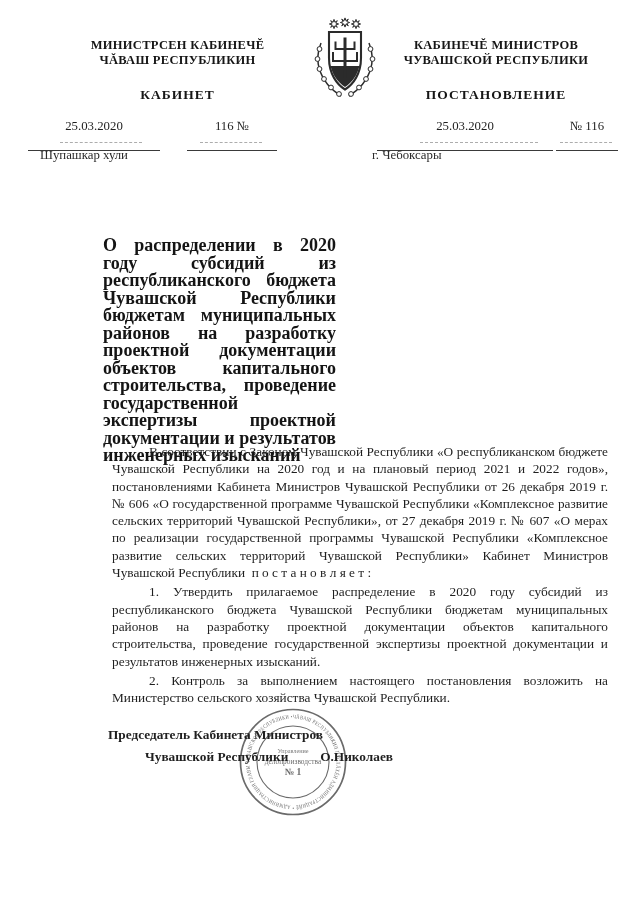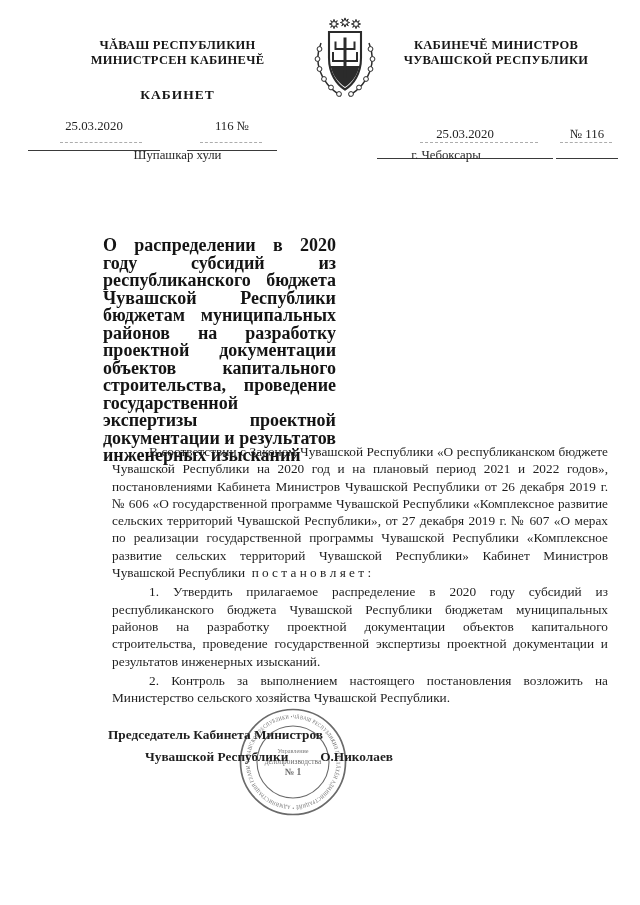--- a/index.html
+++ b/index.html
@@ -17,31 +17,31 @@
   .doc-type-left  { left:40px;  top:87px; width:275px; }
   .doc-type-right { left:372px; top:87px; width:248px; }
 
   .dateline { position:absolute; top:119px; font-size:12.8px; }
   .dateline-left  { left:28px; }
   .dateline-right { left:377px; }
   .u-field { display:inline-block; text-align:center; border-bottom:1.4px solid #3a3a3a; padding-bottom:16px; vertical-align:bottom; }
   .dateline-left  .u-date { width:132px; }
   .dateline-left  .u-num  { width:90px; margin-left:27px; }
   .dateline-right .u-date { width:176px; }
-  .dateline-right .u-num  { width:62px; margin-left:3px;margin-top:8px; }
+  .dateline-right .u-num  { width:62px; margin-left:3px; }
 
   .dash { position:absolute; height:0; border-top:1.2px dashed rgba(40,40,40,.38); }
   .dash-l1 { left:60px;  top:142px; width:82px; }
   .dash-l2 { left:200px; top:142px; width:62px; }
   .dash-r1 { left:420px; top:142px; width:118px; }
   .dash-r2 { left:560px; top:142px; width:52px; }
 
-  .place { position:absolute; top:148px; font-size:12.8px; text-align:center; color:#2a2a2a; }
+  .place { position:absolute; top:148px; font-size:12.8px; color:#2a2a2a; }
   .place-left  { left:40px;  width:275px; }
-  .place-right { left:356px; width:180px; }
+  .place-right { left:372px; width:180px; }
 
   .emblem { position:absolute; left:311px; top:16px; width:68px; height:94px; }
 
   
   .title {
     position:absolute; left:103px; top:237px; width:233px;
     font-weight:bold; font-size:18px; line-height:17.5px;
     text-align:justify; color:#141414;
   }
 
@@ -55,33 +55,34 @@
 
   
   .stamp { position:absolute; left:236px; top:705px; width:114px; height:114px; z-index:1; opacity:.82; }
 </style>
 </head>
 <body>
 
 <div class="page">
 
   <div class="org-name org-left">
+    <div>МИНИСТРСЕН КАБИНЕЧĔ</div>
     <div>ЧĂВАШ РЕСПУБЛИКИН</div>
-    <div>МИНИСТРСЕН КАБИНЕЧĔ</div>
   </div>
   <div class="doc-type doc-type-left">КАБИНЕТ</div>
   <div class="dateline dateline-left">
     <span class="u-field u-date">25.03.2020</span><span class="u-field u-num">116 №</span>
   </div>
   <div class="place place-left">Шупашкар хули</div>
 
   <div class="org-name org-right">
     <div>КАБИНЕЧĔ МИНИСТРОВ</div>
     <div>ЧУВАШСКОЙ РЕСПУБЛИКИ</div>
   </div>
+  <div class="doc-type doc-type-right">ПОСТАНОВЛЕНИЕ</div>
   <div class="dateline dateline-right">
     <span class="u-field u-date">25.03.2020</span><span class="u-field u-num">№ 116</span>
   </div>
   <div class="place place-right">г. Чебоксары</div>
 
   <div class="dash dash-l1"></div>
   <div class="dash dash-l2"></div>
   <div class="dash dash-r1"></div>
   <div class="dash dash-r2"></div>
 

